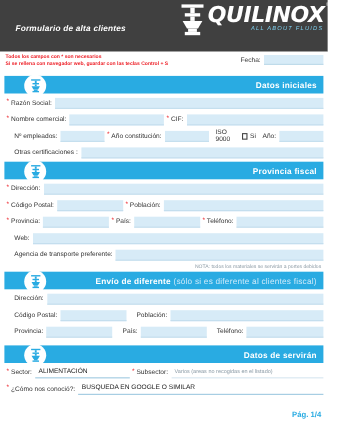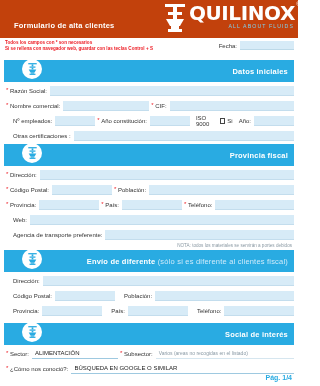--- a/index.html
+++ b/index.html
@@ -7,23 +7,23 @@
     width: 298px; height: 386px;
     background: #ffffff;
     font-family: "Liberation Sans", sans-serif;
     overflow: hidden;
   }
   .page { position: relative; width: 298px; height: 386px; background:#fff; }
 
   
   .header {
     position: relative;
-    height: 38px;
-    background: #c2410c;
-    display: flex; align-items: center;
+    height: 47px;
+    background: #404040;
+    display: flex; align-items: center; font-style: italic;
   }
   .header-title {
     position: absolute; left: 14px; top: 21px;
     color: #fff; font-size: 7.5px; font-weight: bold;
     letter-spacing: .2px;
   }
   .logo-wrap {
     position: absolute; right: 3px; top: 3px;
     display: flex; align-items: flex-start;
   }
@@ -54,21 +54,21 @@
     display: flex; align-items: center;
   }
   .fecha-label { font-size: 6px; color: #333; margin-right: 3px; }
   .fecha-input {
     width: 54px; height: 9px; background: #D7EBF7;
     border: none; border-bottom: 1px solid #bcd9e8;
   }
 
   
   .section-bar {
-    position: relative; height: 22px; background: #29ABE2;
+    position: relative; height: 16px; background: #29ABE2;
     margin: 2px 4px 0 4px;
     display: flex; align-items: center; justify-content: flex-end;
   }
   .badge {
     position: absolute; left: 18px; top: -1px;
     width: 20px; height: 20px; border-radius: 50%;
     background: #fff; display: flex; align-items: center; justify-content: center;
   }
   .section-title {
     color: #fff; font-size: 7.5px; font-weight: bold;
@@ -332,21 +332,21 @@
       <svg width="11" height="14" viewBox="0 0 26 30">
         <rect x="3" y="1" width="20" height="3" fill="#29ABE2"></rect>
         <rect x="11" y="4" width="4" height="5" fill="#29ABE2"></rect>
         <rect x="6" y="9" width="14" height="3" fill="#29ABE2"></rect>
         <rect x="11" y="12" width="4" height="4" fill="#29ABE2"></rect>
         <path d="M4 16 H22 L18 23 H8 Z" fill="#29ABE2"></path>
         <rect x="9" y="23" width="8" height="3" fill="#29ABE2"></rect>
         <rect x="6" y="26" width="14" height="3" fill="#29ABE2"></rect>
       </svg>
     </div>
-    <div class="section-title">Social de interés</div>
+    <div class="section-title">Datos de servirán</div>
   </div>
 
   <div class="rows">
     <div class="row">
       <span class="lbl">
         <span class="req">*</span>
         <span>Sector:</span>
       </span>
       <span class="fld val w-lg">ALIMENTACIÓN</span>
       <span class="lbl">

